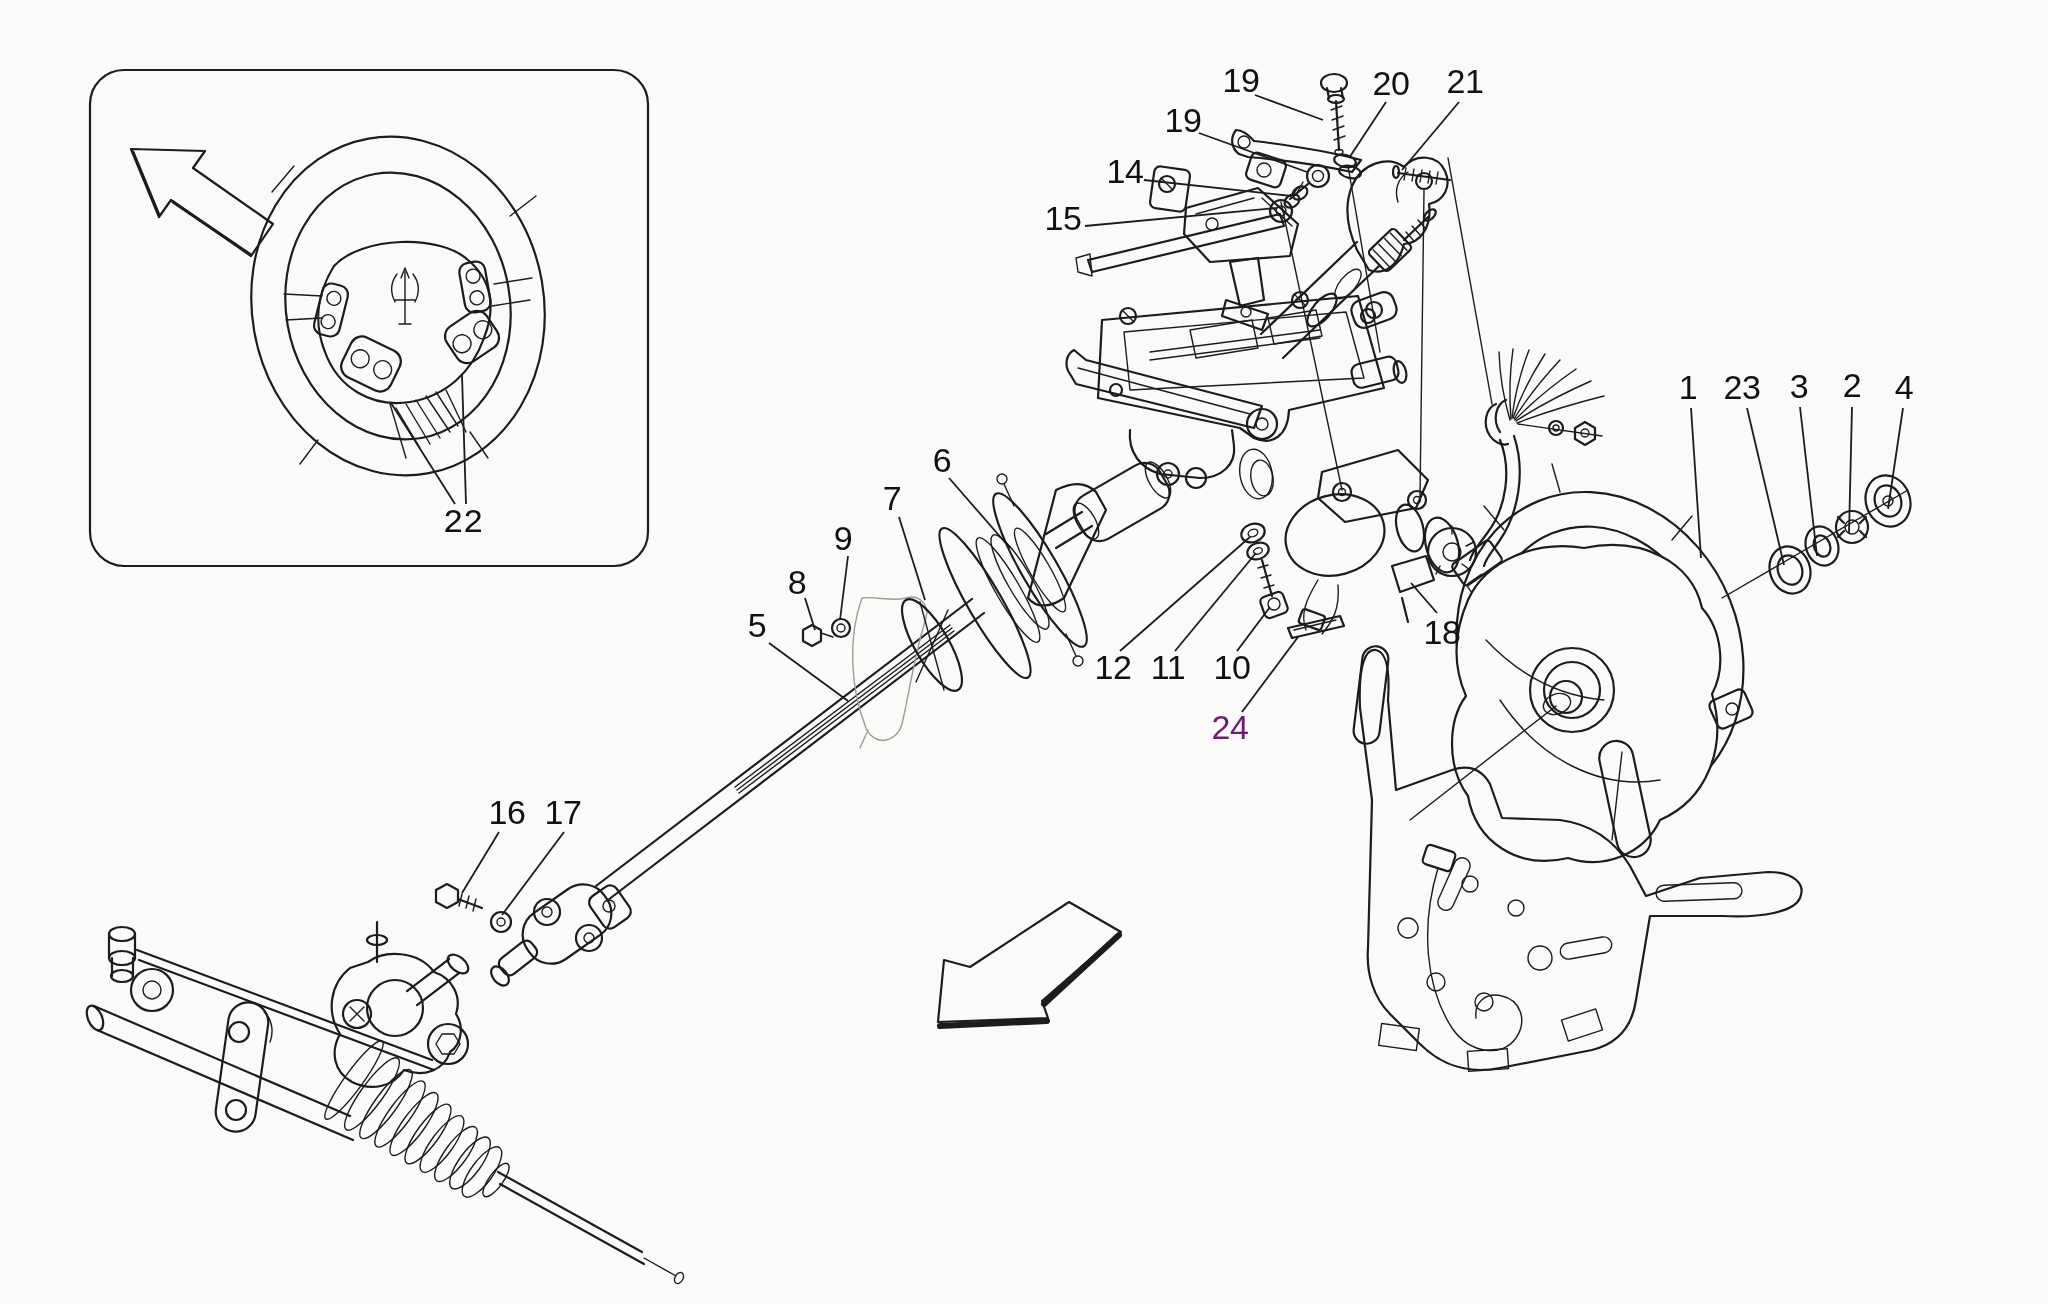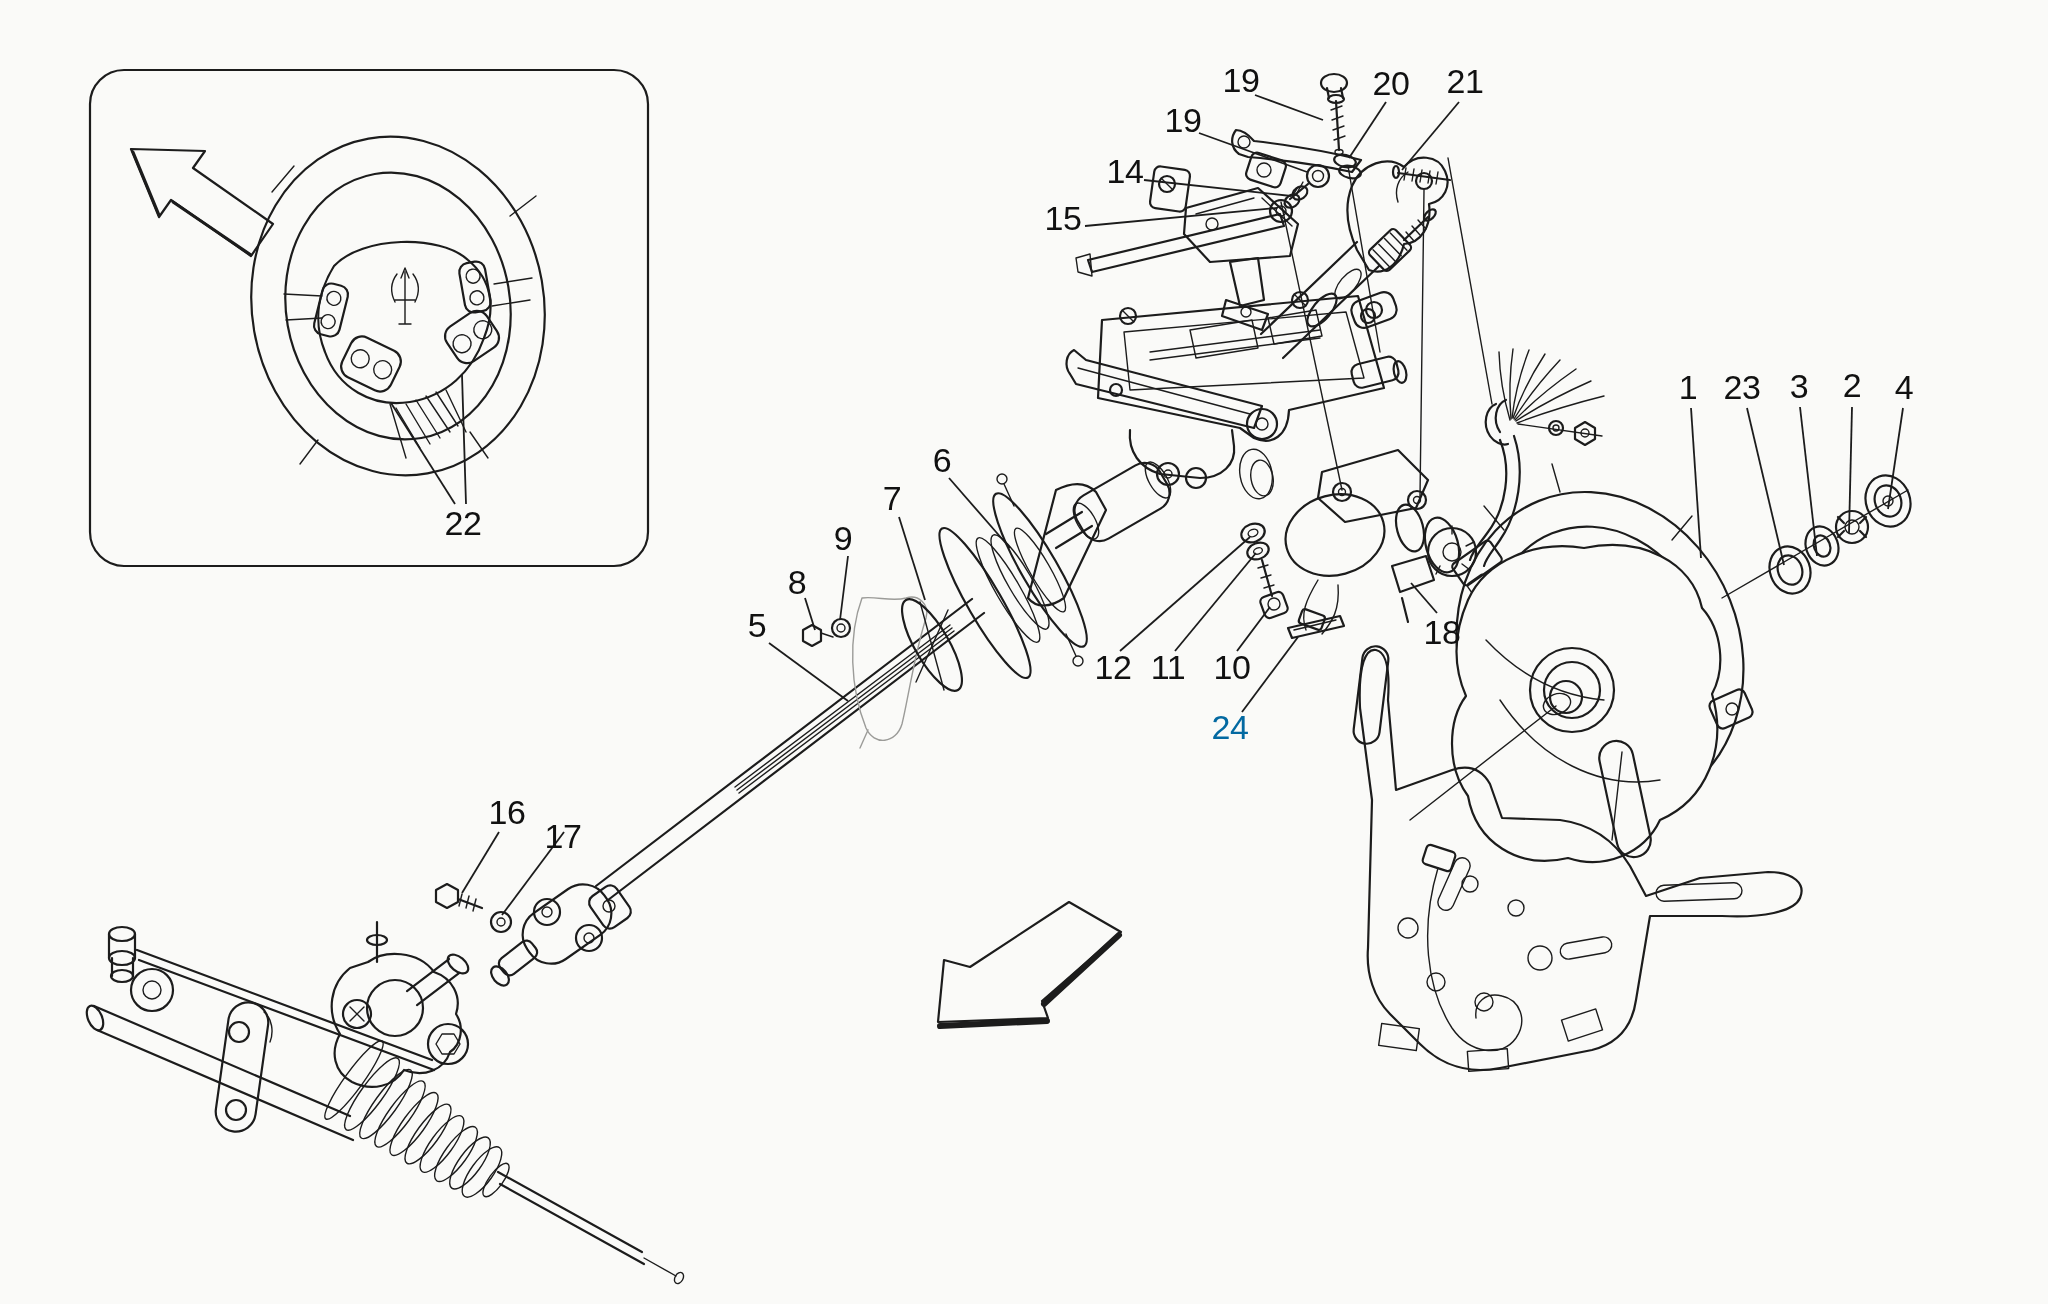--- a/index.html
+++ b/index.html
@@ -506,22 +506,22 @@
       <div class="callout" style="left: 892px; top: 498px; color: rgb(17, 17, 17); font-size: 34px;">7</div>
       <div class="callout" style="left: 797px; top: 582px; color: rgb(17, 17, 17); font-size: 34px;">8</div>
       <div class="callout" style="left: 843px; top: 538px; color: rgb(17, 17, 17); font-size: 34px;">9</div>
       <div class="callout" style="left: 1232px; top: 667px; color: rgb(17, 17, 17); font-size: 34px;">10</div>
       <div class="callout" style="left: 1168px; top: 667px; color: rgb(17, 17, 17); font-size: 34px;">11</div>
       <div class="callout" style="left: 1113px; top: 667px; color: rgb(17, 17, 17); font-size: 34px;">12</div>
       <div class="callout" style="left: 1183px; top: 120px; color: rgb(17, 17, 17); font-size: 34px;">19</div>
       <div class="callout" style="left: 1125px; top: 171px; color: rgb(17, 17, 17); font-size: 34px;">14</div>
       <div class="callout" style="left: 1063px; top: 218px; color: rgb(17, 17, 17); font-size: 34px;">15</div>
       <div class="callout" style="left: 495px; top: 812px; color: rgb(17, 17, 17); font-size: 34px; margin-left: 12px;">16</div>
-      <div class="callout" style="left: 563px; top: 812px; color: rgb(17, 17, 17); font-size: 34px; margin-top: 24px;">17</div>
+      <div class="callout" style="left: 563px; top: 812px; color: rgb(17, 17, 17); font-size: 34px;">17</div>
       <div class="callout" style="left: 1442px; top: 632px; color: rgb(17, 17, 17); font-size: 34px;">18</div>
       <div class="callout" style="left: 1241px; top: 80px; color: rgb(17, 17, 17); font-size: 34px;">19</div>
       <div class="callout" style="left: 1391px; top: 83px; color: rgb(17, 17, 17); font-size: 34px;">20</div>
       <div class="callout" style="left: 1465px; top: 81px; color: rgb(17, 17, 17); font-size: 34px;">21</div>
-      <div class="callout" style="left: 463px; top: 523px; color: rgb(17, 17, 17); font-size: 34px;">22</div>
+      <div class="callout" style="left: 463px; top: 523px; color: rgb(17, 17, 17); font-size: 34px; font-family: Liberation Mono, monospace;">22</div>
       <div class="callout" style="left: 1742px; top: 387px; color: rgb(17, 17, 17); font-size: 34px; text-align: right;">23</div>
-      <div class="callout" style="left: 1230px; top: 727px; color: #0369a1; font-size: 34px;">24</div>
+      <div class="callout" style="left: 1230px; top: 727px; color: #701a75; font-size: 34px;">24</div>
     </div>
 </div>
 
 </body></html>

